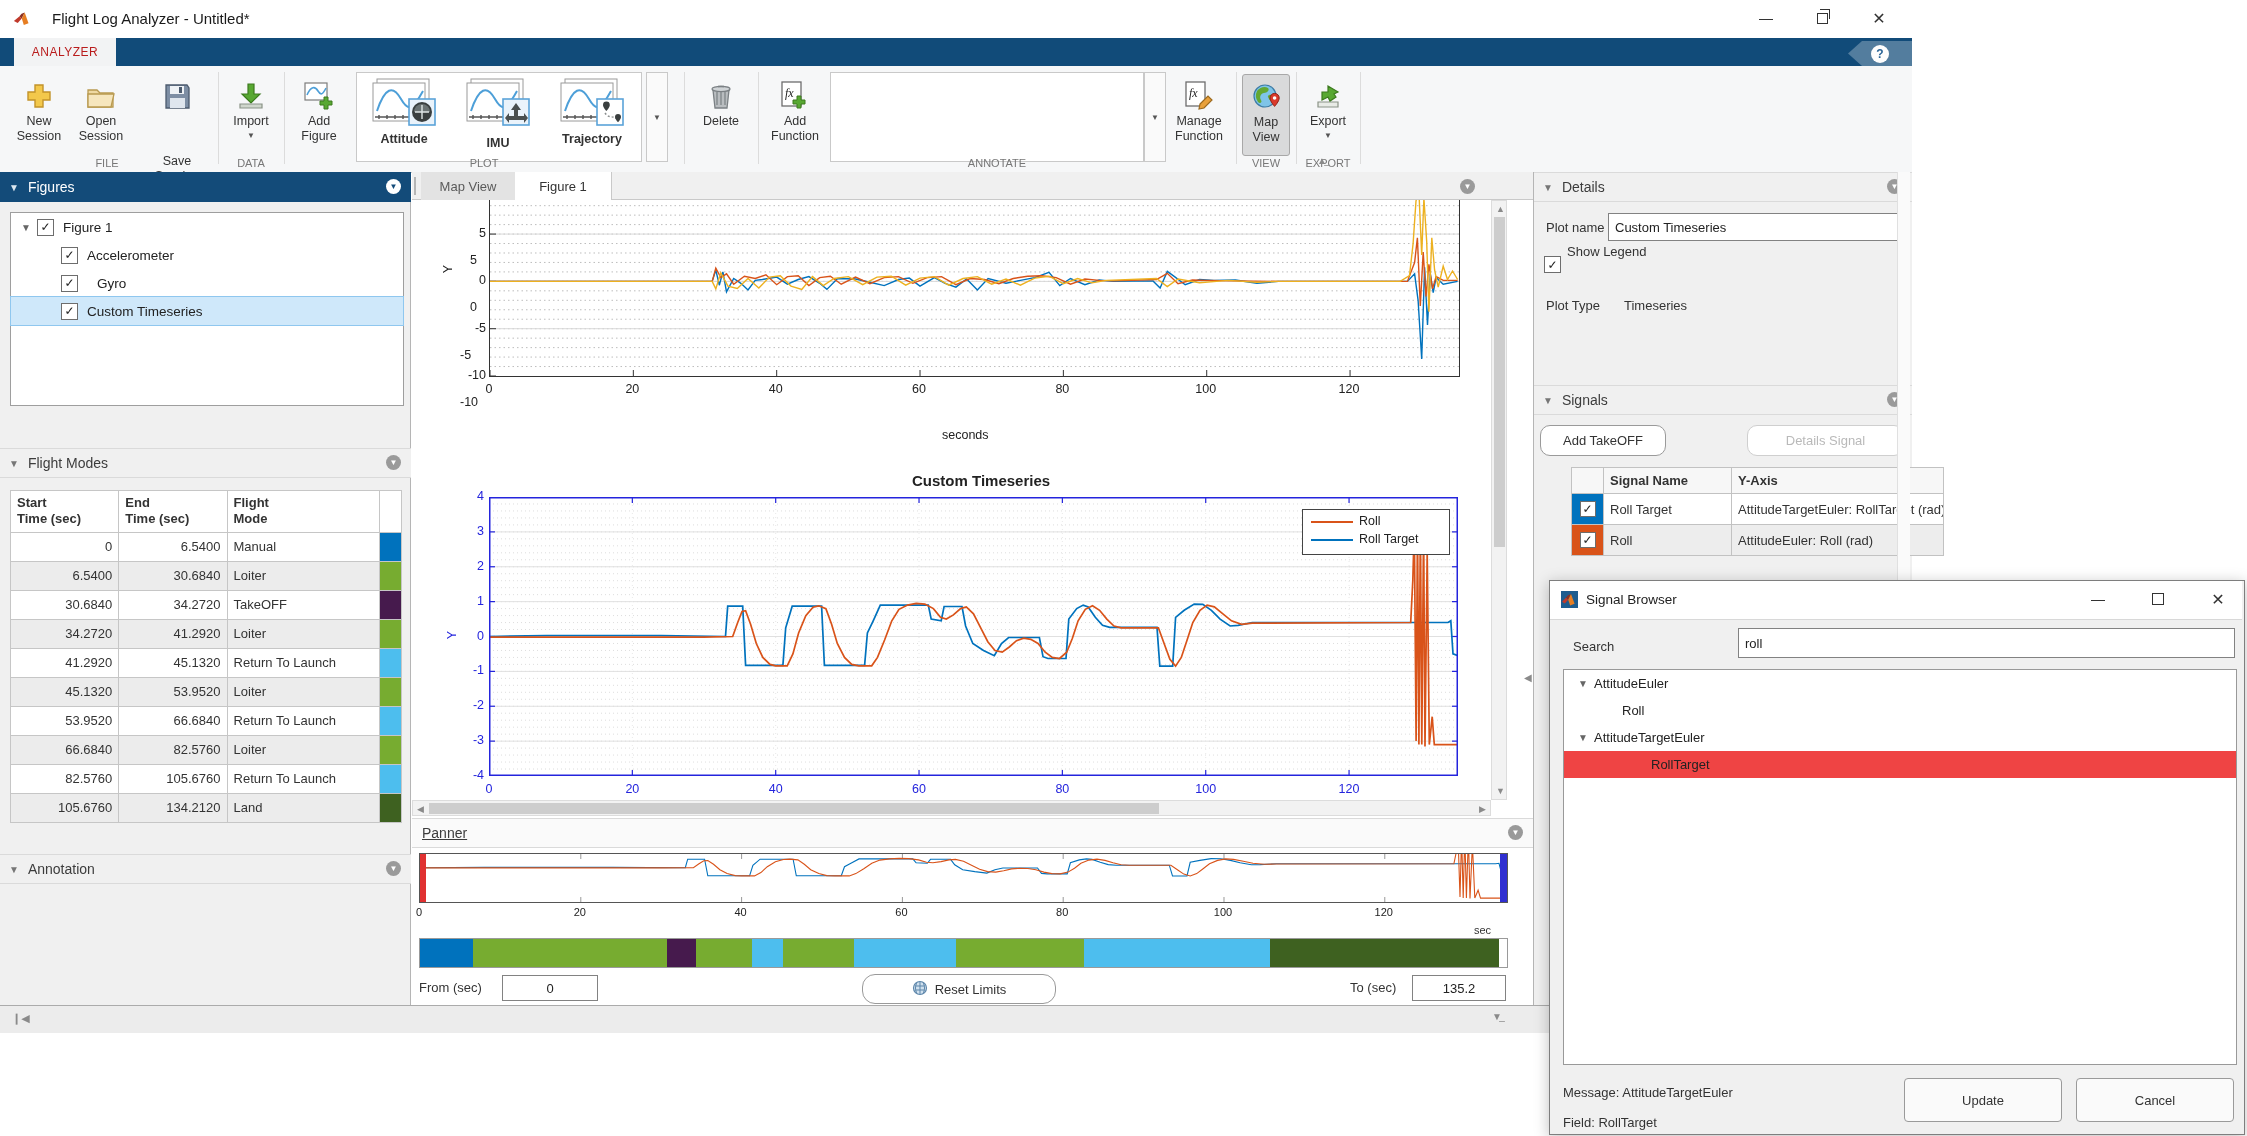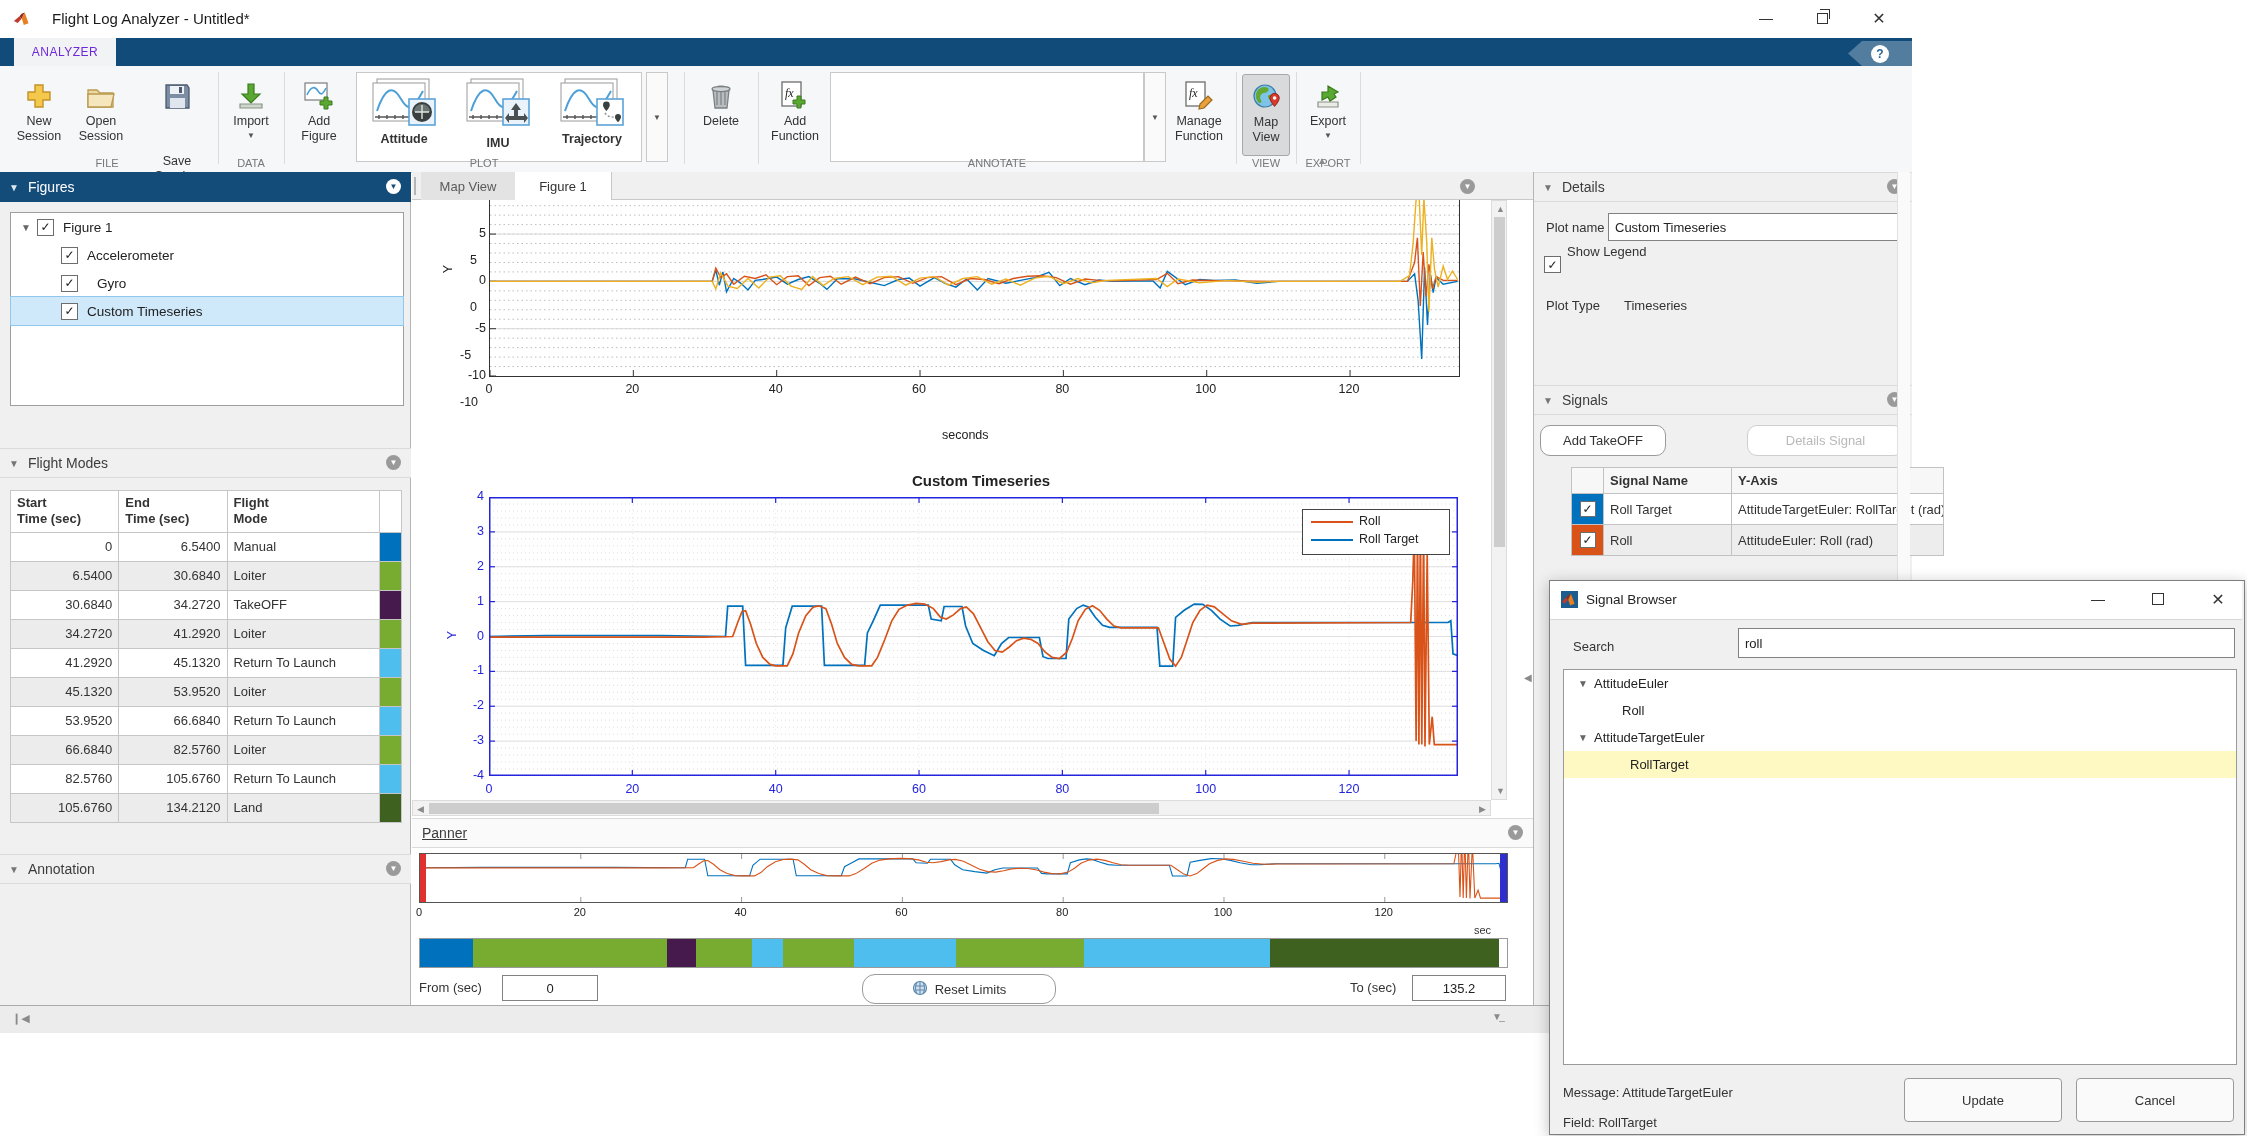--- a/index.html
+++ b/index.html
@@ -8,21 +8,21 @@
   .flex{display:flex;align-items:center;}
   
   #titlebar{left:0;top:0;width:1912px;height:38px;background:#fff;}
   #title-text{font-size:15px;color:#1a1a1a;}
   .winbtn{width:40px;height:30px;display:flex;align-items:center;justify-content:center;color:#333;font-size:14px;}
   .sq{width:10px;height:10px;border:1.5px solid #333;display:inline-block;}
   .sq2{position:relative;width:9px;height:9px;border:1.5px solid #333;display:inline-block;}
   .sq2:before{content:"";position:absolute;left:2px;top:-5px;width:9px;height:9px;border:1.5px solid #333;border-bottom:none;border-left:none;}
   
   #tabbar{left:0;top:38px;width:1912px;height:28px;background:#114b79;}
-  #analyzer-tab{left:14px;top:38px;width:102px;height:28px;background:#f2f3f4;color:#6d28d9;font-size:12px;letter-spacing:.5px;display:flex;align-items:center;justify-content:center;}
+  #analyzer-tab{left:14px;top:38px;width:102px;height:28px;background:#f2f3f4;color:#b91c1c;font-size:12px;letter-spacing:.5px;display:flex;align-items:center;justify-content:center;}
   #help-wrap{right:335px;top:41px;width:64px;height:25px;background:rgba(255,255,255,.28);clip-path:polygon(14px 0,100% 0,100% 100%,14px 100%,0 50%);display:flex;align-items:center;justify-content:center;}
   #ribbon{left:0;top:66px;width:1912px;height:106px;background:#f6f7f8;border-bottom:1px solid #cfcfcf;}
   .rsep{position:absolute;top:6px;width:1px;height:92px;background:#dcdcdc;}
   .rgroup{position:absolute;top:0;height:106px;}
   .rgroup .glabel{position:absolute;bottom:3px;left:0;right:0;text-align:center;font-size:11px;color:#777;}
   .rbtn{position:absolute;top:8px;display:flex;flex-direction:column;align-items:center;font-size:12.5px;color:#333;text-align:center;line-height:1.18;}
   .rbtn .ric{height:36px;display:flex;align-items:flex-end;justify-content:center;margin-bottom:4px;}
   .dd{font-size:8px;color:#555;margin-top:2px;}
   .gallery{position:absolute;top:6px;background:#fff;border:1px solid #c9c9c9;display:flex;}
   .gitem{width:94px;display:flex;flex-direction:column;align-items:center;padding-top:4px;font-size:12.5px;color:#333;}
@@ -746,21 +746,21 @@
           <span class="tcaret">▼</span>
           <span>AttitudeEuler</span>
         </div>
         <div class="dtree-row" style="padding-left: 58px;">
           <span>Roll</span>
         </div>
         <div class="dtree-row" style="padding-left: 12px;">
           <span class="tcaret">▼</span>
           <span>AttitudeTargetEuler</span>
         </div>
-        <div class="dtree-row" style="background: #fef9c3; padding-left: 66px;">
+        <div class="dtree-row" style="background: #ef4444; padding-left: 87px;">
           <span>RollTarget</span>
         </div>
       </div>
     <span class="abs dlg-row" style="left:13px;top:504px;">Message: AttitudeTargetEuler</span>
     <span class="abs dlg-row" style="left:13px;top:534px;">Field: RollTarget</span>
     <div class="abs btn" style="left:354px;top:497px;width:156px;height:42px;border-radius:4px;background:#fafafa;">Update</div>
     <div class="abs btn" style="left:526px;top:497px;width:156px;height:42px;border-radius:4px;background:#fafafa;">Cancel</div>
   </div>
 
 </div>

